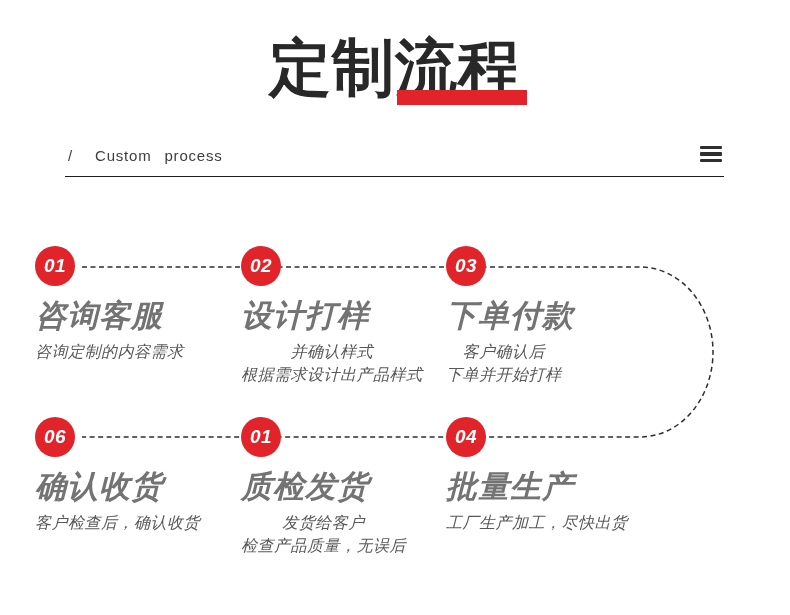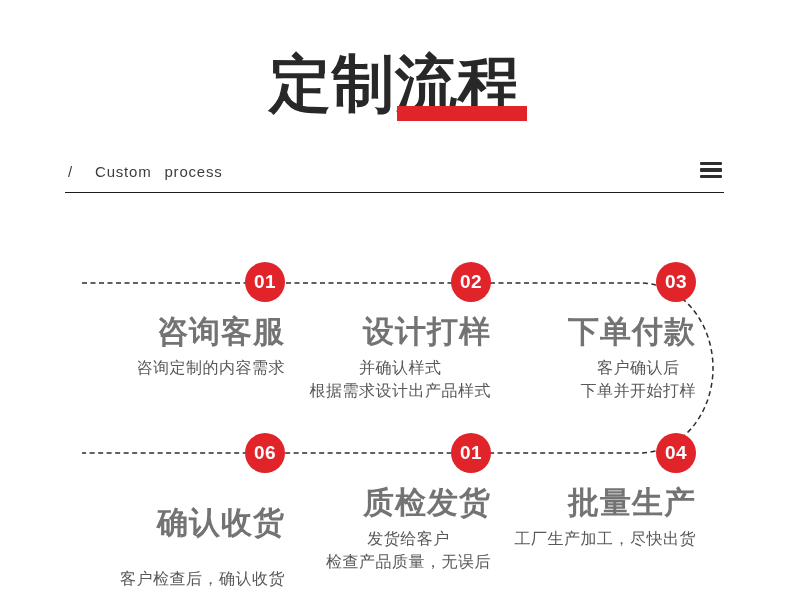--- a/index.html
+++ b/index.html
@@ -9,21 +9,21 @@
     --line-dark:#2e2e2e;
   }
   *{margin:0;padding:0;box-sizing:border-box;}
   html,body{background:#ffffff;}
   body{font-family:"Liberation Sans","DejaVu Sans",sans-serif;}
   .page{
     position:relative;
     width:790px;height:576px;
     background:#ffffff;
     overflow:hidden;
-    margin:16px auto;
+    margin:0 auto;
   }
   
   .main-title{
     position:absolute;top:36px;left:0;width:790px;
     text-align:center;
     font-size:62px;line-height:64px;font-weight:900;
     color:var(--text-dark);
     letter-spacing:1px;
     white-space:nowrap;
   }
@@ -57,22 +57,23 @@
     background:#2f2f2f;border-radius:1px;
   }
   .divider{
     position:absolute;top:176px;left:65px;width:659px;height:0;
     border-top:1.4px solid #1c1c1c;
   }
   
   .flow-svg{position:absolute;top:0;left:0;width:790px;height:615px;}
   .step{
     position:absolute;width:250px;
-    display:flex;flex-direction:column;align-items:flex-end;
+    display:flex;flex-direction:column;align-items:flex-start;
     text-align:center;
+    font-style:italic;
   }
   .circle{
     width:40px;height:40px;border-radius:50%;
     background:var(--accent-red);
     color:#ffffff;font-size:19px;font-weight:bold;
     line-height:40px;text-align:center;
     letter-spacing:0.5px;
   }
   .step-title{
     margin-top:13px;
@@ -129,21 +130,21 @@
 
   <div class="step" style="left:446px;top:246px;">
     <div class="circle">03</div>
     <div class="step-title">下单付款</div>
     <div class="step-desc">
       <div>客户确认后</div>
       <div>下单并开始打样</div>
     </div>
   </div>
 
-  <div class="step" style="left:35px;top:417px;gap:20px;">
+  <div class="step" style="left:35px;top:417px;">
     <div class="circle">06</div>
     <div class="step-title">确认收货</div>
     <div class="step-desc">
       <div>客户检查后，确认收货</div>
     </div>
   </div>
 
   <div class="step" style="left:241px;top:417px;">
     <div class="circle">01</div>
     <div class="step-title">质检发货</div>

